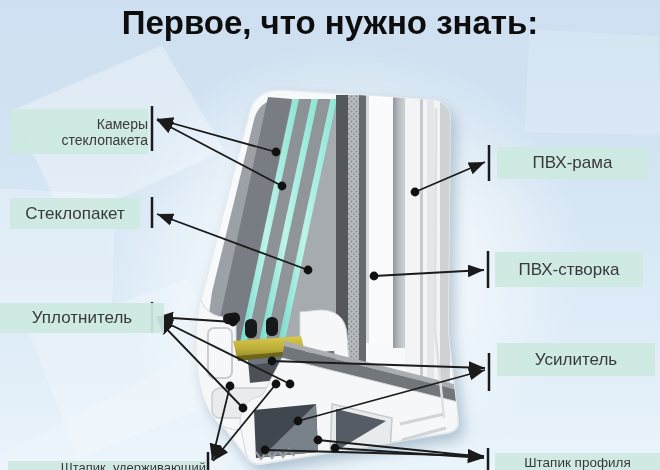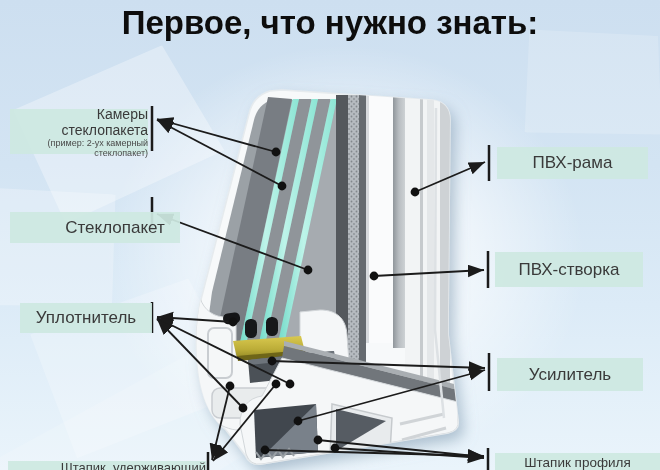--- a/index.html
+++ b/index.html
@@ -23,27 +23,27 @@
         background:radial-gradient(closest-side,rgba(255,255,255,0.95) 0%,rgba(255,255,255,0.55) 55%,rgba(255,255,255,0) 100%);}
   #title{position:absolute;left:0;top:4px;width:660px;text-align:center;
          font-size:33px;line-height:37px;font-weight:bold;color:#0d0d0d;letter-spacing:0px;z-index:6;}
   .callout{position:absolute;background:rgba(205,232,225,0.93);color:#3a3a3a;
            display:flex;flex-direction:column;justify-content:center;align-items:center;
            text-align:right;z-index:6;}
   .callout .main{font-size:17px;}
   #cb-glass-chambers{left:10px;top:109px;width:138px;height:45px;}
   #cb-glass-chambers .main{font-size:14px;line-height:16px;}
   #cb-glass-chambers .sub{font-size:9px;line-height:10px;color:#4a4a4a;}
-  #cb-glass-unit{left:10px;top:212px;width:130px;height:31px;padding-left:40px;}
-  #cb-seal{left:20px;top:303px;width:132px;height:30px;}
+  #cb-glass-unit{left:10px;top:198px;width:130px;height:31px;}
+  #cb-seal{left:0;top:303px;width:164px;height:30px;}
   #cb-bead{left:8px;top:461px;width:198px;height:28px;}
   #cb-bead .main{font-size:13px;line-height:15px;}
   #cb-frame{left:497px;top:147px;width:151px;height:32px;}
   #cb-sash{left:495px;top:252px;width:148px;height:35px;}
-  #cb-reinforcement{left:497px;top:358px;width:146px;height:33px;}
+  #cb-reinforcement{left:497px;top:343px;width:158px;height:33px;}
   #cb-profile-chambers{left:495px;top:453px;width:165px;height:34px;justify-content:flex-start;padding-top:2px;}
   #cb-profile-chambers .main{font-size:13.5px;line-height:15px;}
   #diagram-svg{position:absolute;left:0;top:0;z-index:4;}
 </style>
 </head>
 <body>
 
 <div class="bg-shape" id="bgs1"></div>
 <div class="bg-shape" id="bgs2"></div>
 <div class="bg-shape" id="bgs3"></div>
@@ -211,21 +211,20 @@
     <circle cx="272" cy="361" r="4.4"></circle>
     <circle cx="298" cy="421" r="4.4"></circle>
     <circle cx="265" cy="450" r="4.4"></circle>
     <circle cx="318" cy="440" r="4.4"></circle>
     <circle cx="335" cy="448" r="4.4"></circle>
   </g>
 </svg>
 
 <div class="callout" id="cb-glass-chambers">
   <div class="main">Камеры стеклопакета</div>
-  <div class="sub">(пример: 2-ух камерный стеклопакет)</div>
 </div>
 <div class="callout" id="cb-glass-unit">
   <div class="main">Стеклопакет</div>
 </div>
 <div class="callout" id="cb-seal">
   <div class="main">Уплотнитель</div>
 </div>
 <div class="callout" id="cb-bead">
   <div class="main">Штапик, удерживающий стеклопакет</div>
 </div>

